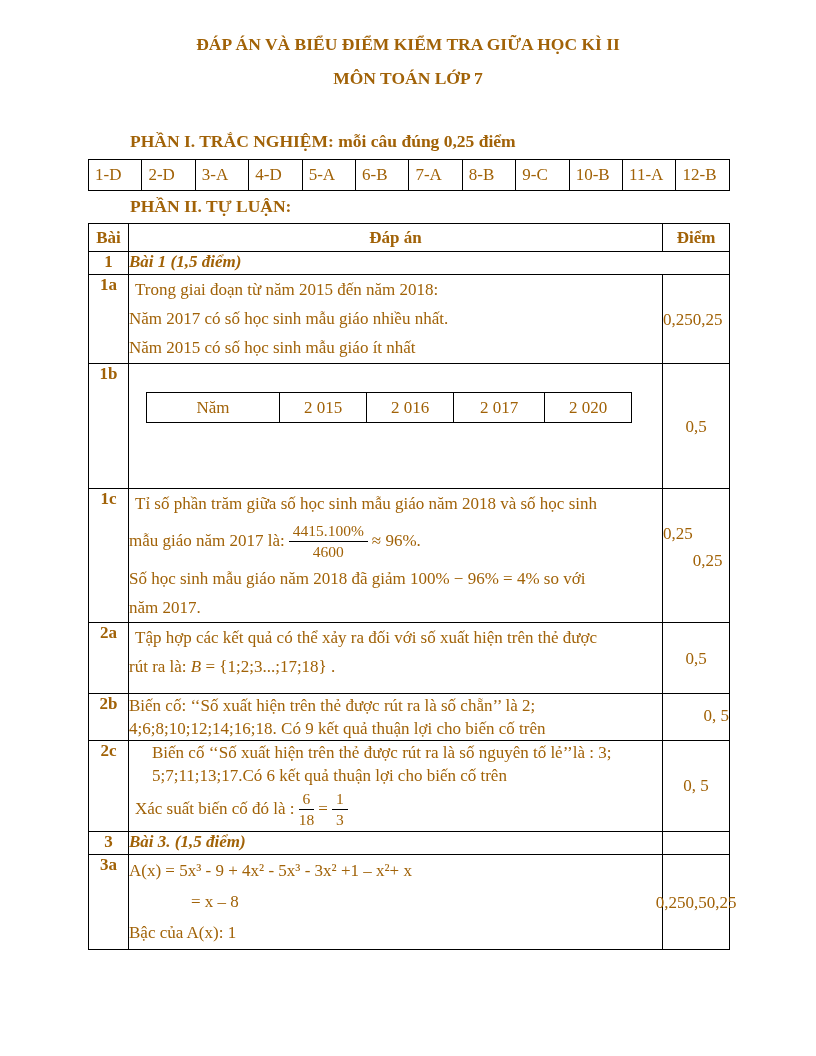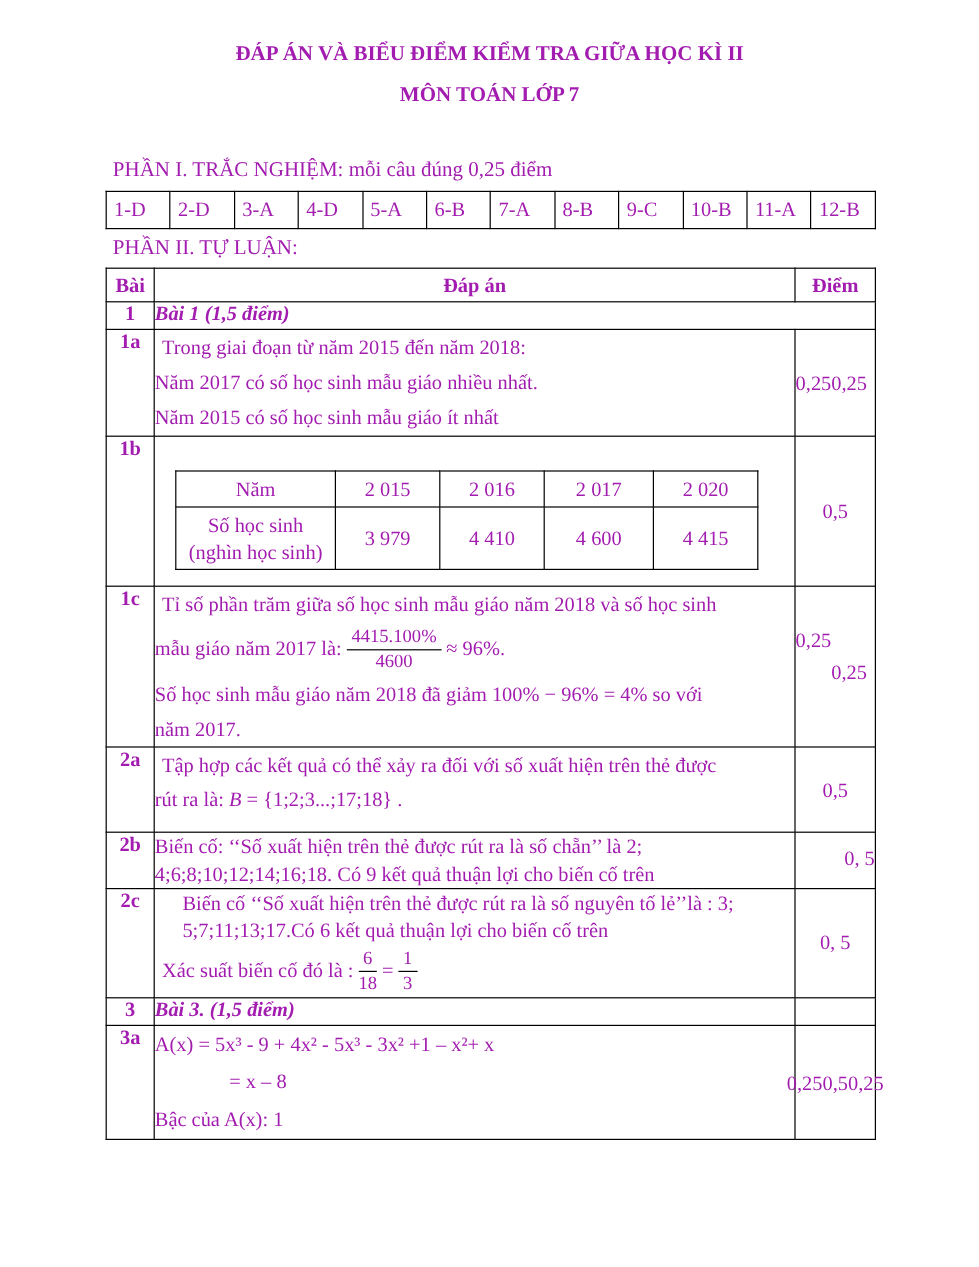--- a/index.html
+++ b/index.html
@@ -1,22 +1,22 @@
 <!DOCTYPE html>
 <html><head>
 <meta charset="utf-8">
 <style>
   html,body{margin:0;padding:0;background:#fff;}
-  .page{position:relative;width:816px;height:950px;background:#fff;color:#a21caf;
+  .page{position:relative;width:816px;height:950px;background:#fff;color:#a16207;
         font-family:"Liberation Serif", serif;font-size:17px;overflow:hidden;}
   .content{margin-left:88px;width:641px;}
   .doc-title{ text-align:center;font-weight:bold;font-size:17.5px;}
   .doc-title.line1{padding-top:34px;}
   .doc-title.line2{margin-top:13px;}
-  .section-heading{font-weight:normal;font-size:17.5px;padding-left:6px;}
+  .section-heading{font-weight:bold;font-size:17.5px;padding-left:6px;margin-left:36px;}
   .heading-p1{margin-top:42px;margin-bottom:7px;}
   .heading-p2{margin-top:5px;margin-bottom:6px;}
 
   
   table.mc{border-collapse:collapse;table-layout:fixed;width:642px;}
   table.mc td{border:1.8px solid #000;height:30px;font-weight:normal;
               padding:0 0 0 6px;font-size:17px;vertical-align:middle;}
 
   
   table.main{border-collapse:collapse;table-layout:fixed;width:641px;}
@@ -148,30 +148,20 @@
                     <col style="width:87px">
                   </colgroup>
               <tbody>
                     <tr class="ihdr">
                 <td>Năm</td>
                 <td>2 015</td>
                 <td>2 016</td>
                 <td>2 017</td>
                 <td>2 020</td>
               </tr>
-              <tr class="idata">
-                <td>
-                  <div class="ilabel">Số học sinh</div>
-                  <div class="ilabel">(nghìn học sinh)</div>
-                </td>
-                <td>3 979</td>
-                <td>4 410</td>
-                <td>4 600</td>
-                <td>4 415</td>
-              </tr>
             </tbody>
                 </table>
           </div>
         </td>
         <td class="c-diem">
           <div class="pts pts-1b">
             <div class="pt">0,5</div>
           </div>
         </td>
       </tr>

